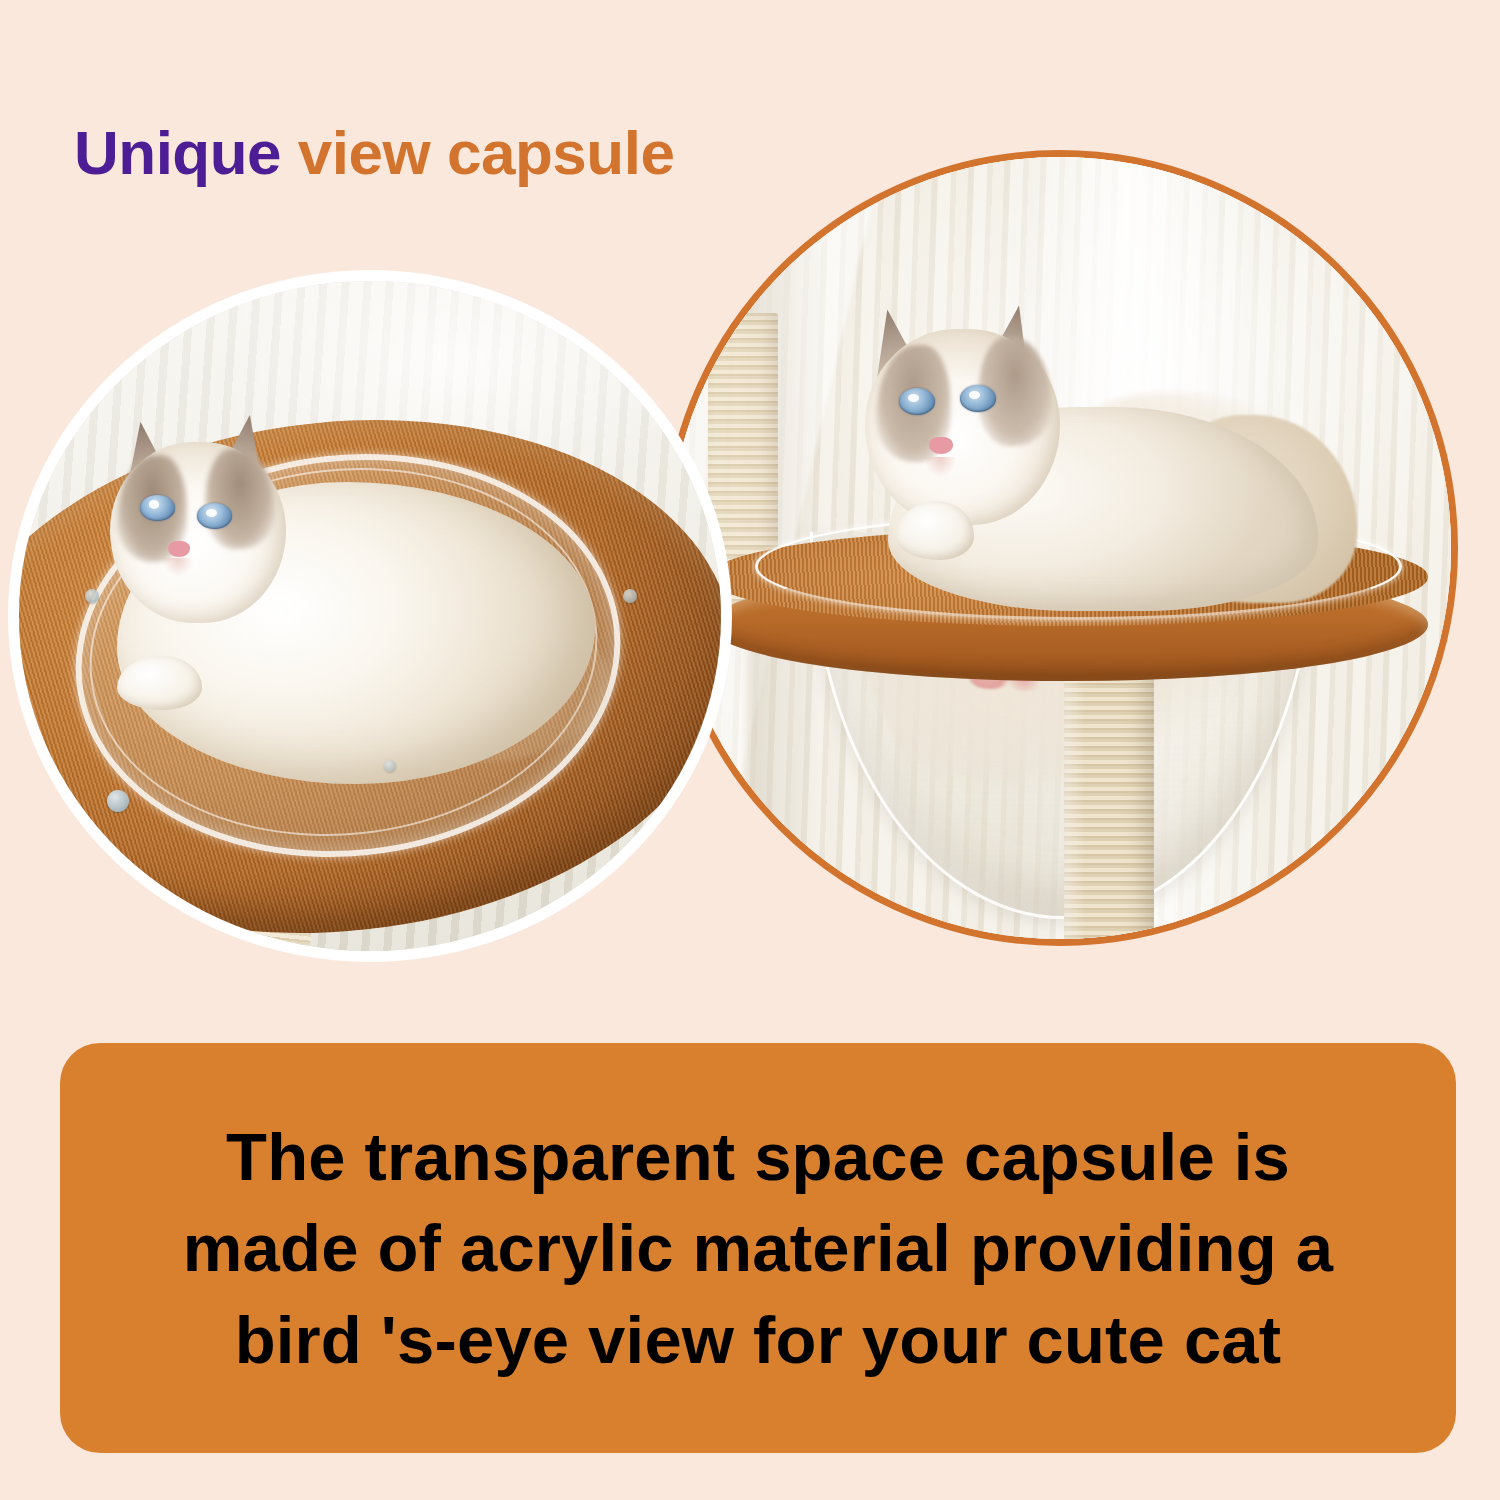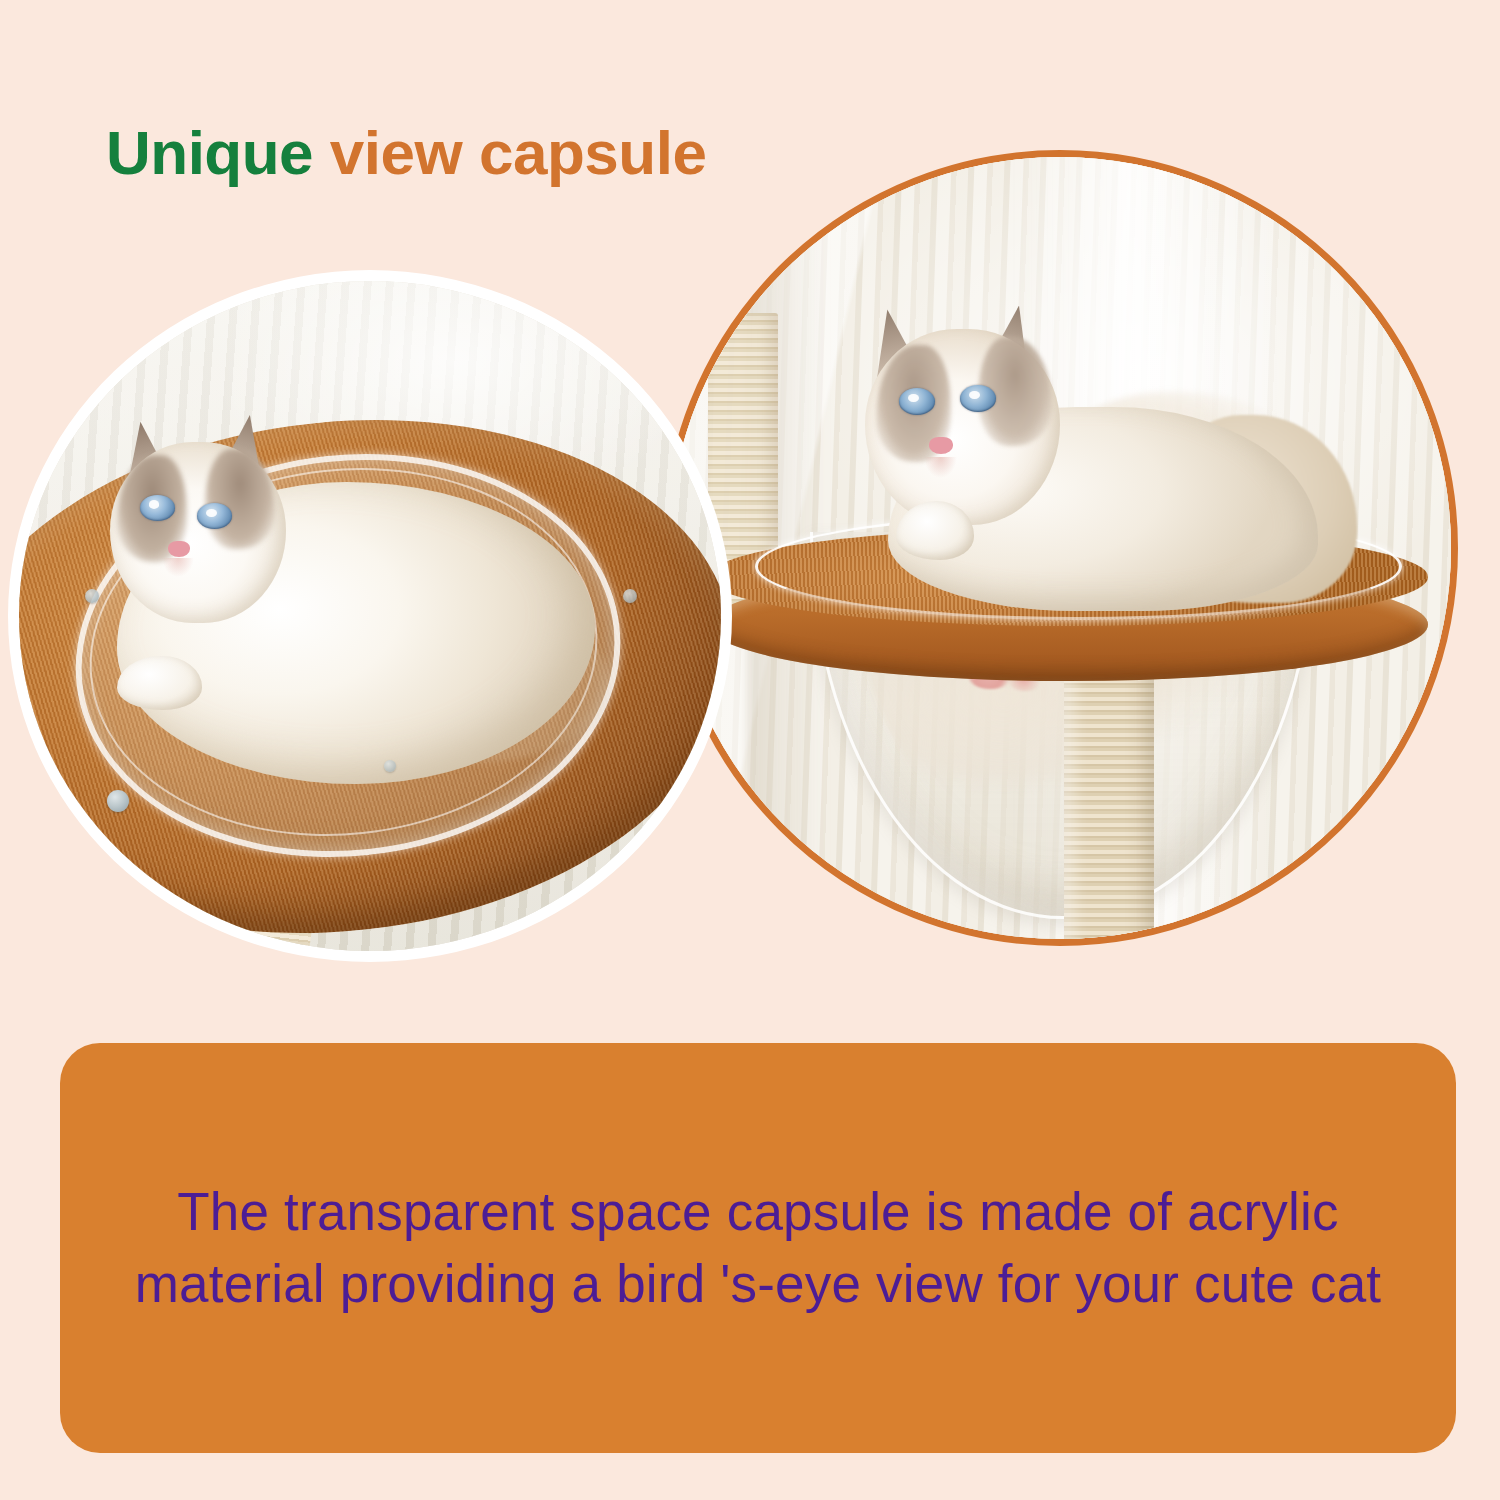--- a/index.html
+++ b/index.html
@@ -27,21 +27,21 @@
     position: absolute;
     left: 74px;
     top: 78px;
     font-size: 62px;
     font-weight: 700;
     letter-spacing: -0.5px;
     line-height: 1.05;
     white-space: nowrap;
     font-family: "Liberation Sans", sans-serif;
   }
-  .heading .h-black { color: #15803d; margin-left: 32px; }
+  .heading .h-black { color: #4c1d95; }
   .heading .h-orange { color: #d2742e; }
 
   
   .photo-circle {
     position: absolute;
     border-radius: 50%;
     overflow: hidden;
     box-sizing: border-box;
   }
 
@@ -572,25 +572,25 @@
     height: 410px;
     background: #d9802f;
     border-radius: 40px;
     box-sizing: border-box;
     display: flex;
     align-items: center;
     justify-content: center;
     padding: 0 70px;
   }
   .caption-text {
-    color: #4c1d95;
-    font-size: 53px;
+    color: #000000;
+    font-size: 67px;
     line-height: 1.36;
     text-align: center;
-    font-weight: 400;
+    font-weight: 700;
     font-family: "Liberation Sans", sans-serif;
     letter-spacing: 0.2px;
   }
 </style>
 </head>
 <body>
 
 <div class="page">
 
   <h1 class="heading">

